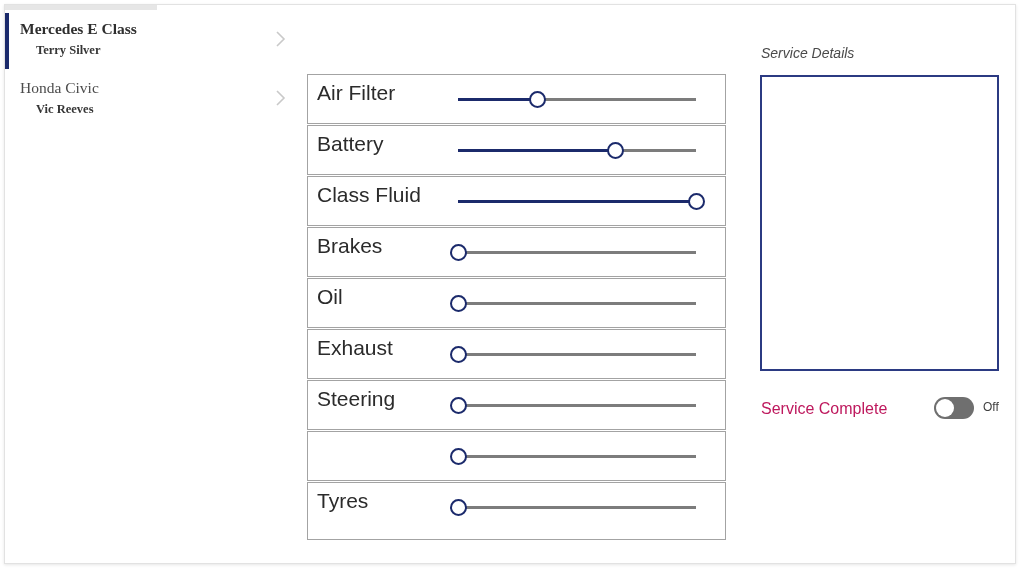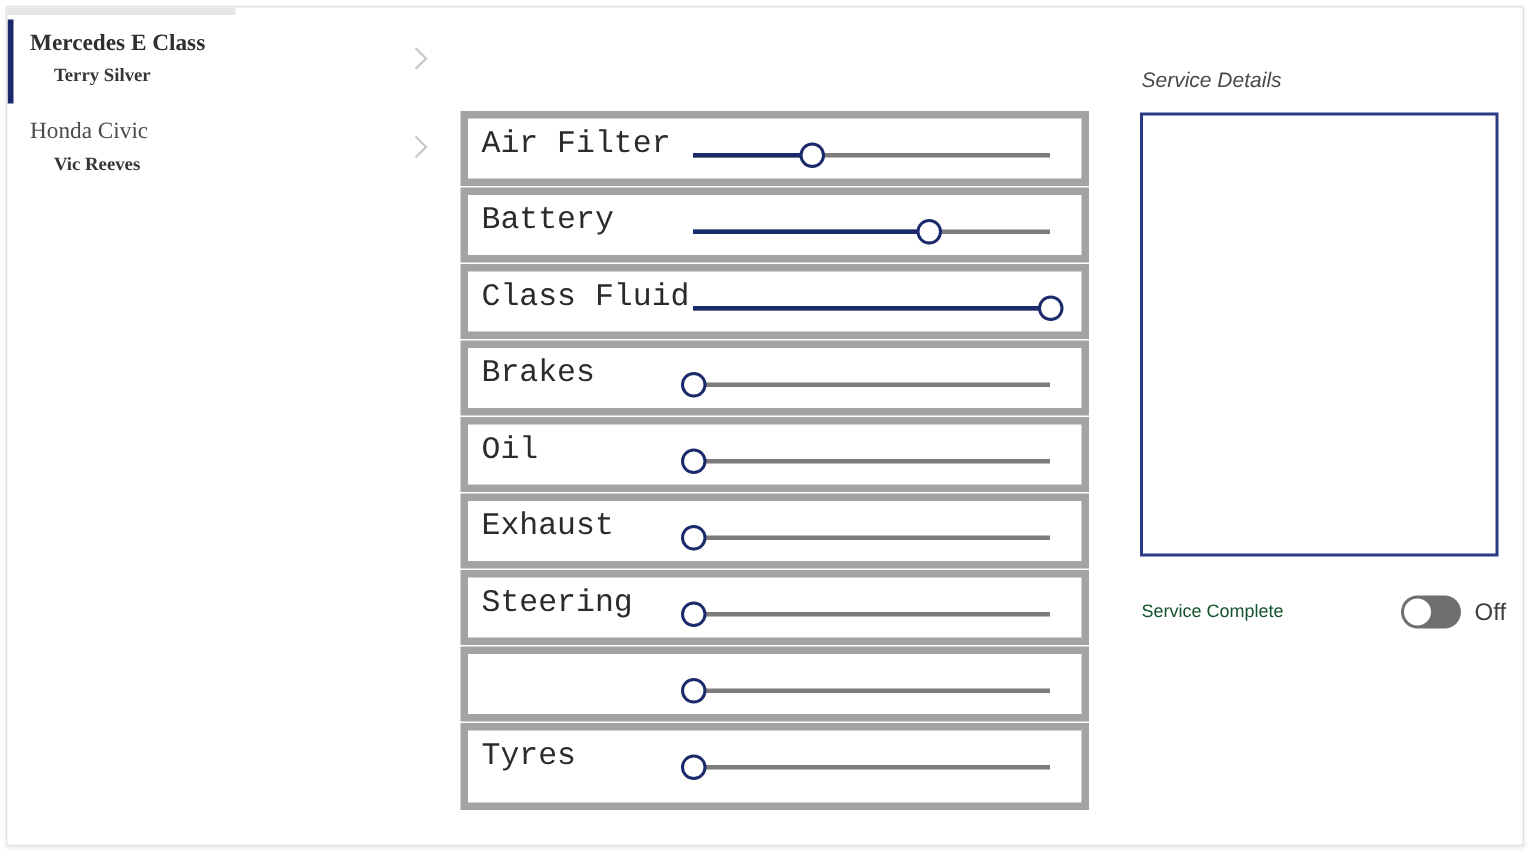--- a/index.html
+++ b/index.html
@@ -99,24 +99,23 @@
     position: absolute;
     left: 302px;
     top: 69px;
     width: 419px;
   }
   .chk-row {
     position: relative;
     width: 419px;
     height: 50px;
     background: #ffffff;
-    border: 5px solid #a3a3a3;
+    border: 1px solid #a3a3a3;
     box-sizing: border-box;
     margin-bottom: 1px;
-    font-family: Liberation Mono, monospace;
   }
   .chk-row:last-child { height: 58px; text-align: center; }
   .chk-label {
     position: absolute;
     left: 9px;
     top: 6px;
     font-size: 21px;
     color: #2b2b2b;
     white-space: nowrap;
   }
@@ -192,22 +191,22 @@
     position: absolute;
     left: 4px;
     top: 392px;
     width: 252px;
     height: 26px;
   }
   #complete-label {
     position: absolute;
     left: 0px;
     top: 3px;
-    font-size: 12px;
-    color: #14532d;
+    font-size: 16px;
+    color: #be185d;
     white-space: nowrap;
   }
   #toggle {
     position: absolute;
     left: 173px;
     top: 0px;
     width: 40px;
     height: 22px;
     border-radius: 11px;
     background: #6f6f6f;
@@ -219,21 +218,21 @@
     top: 2px;
     width: 18px;
     height: 18px;
     border-radius: 50%;
     background: #ffffff;
   }
   #toggle-state {
     position: absolute;
     left: 222px;
     top: 3px;
-    font-size: 16px;
+    font-size: 12px;
     color: #3f3f3f;
   }
 </style>
 </head>
 <body>
 
 <div id="app-frame">
 
   <div id="top-strip"></div>
 

